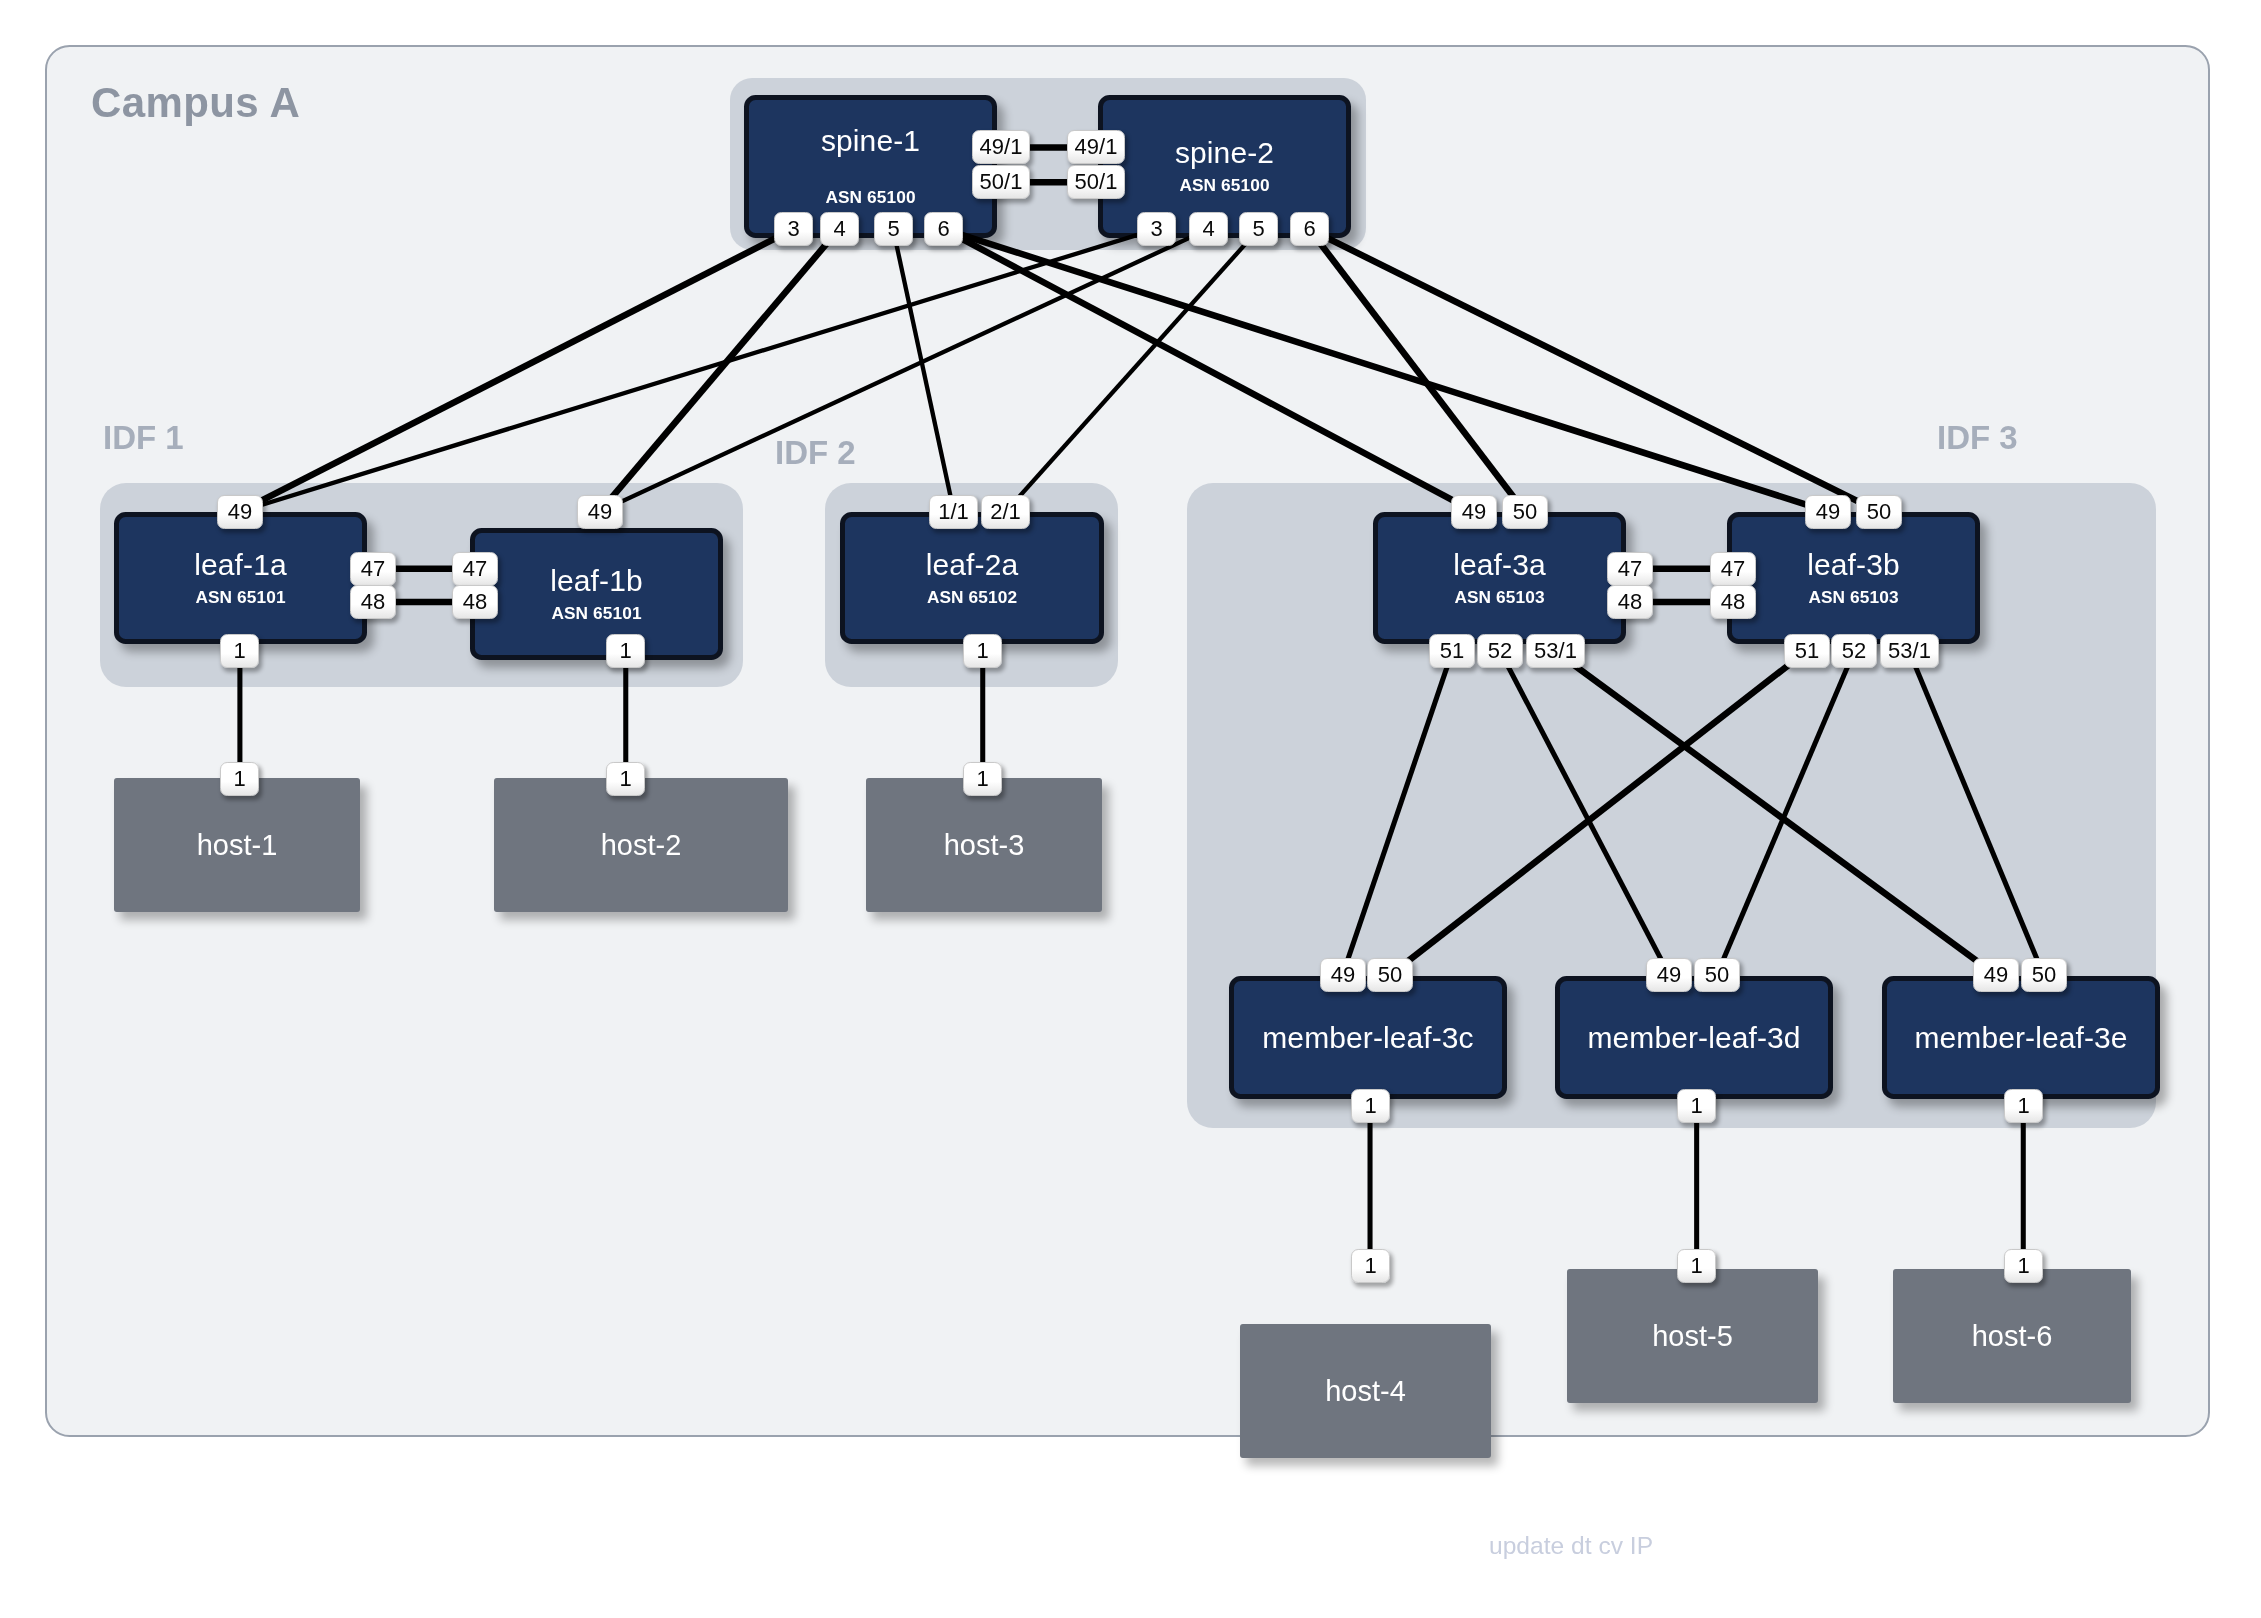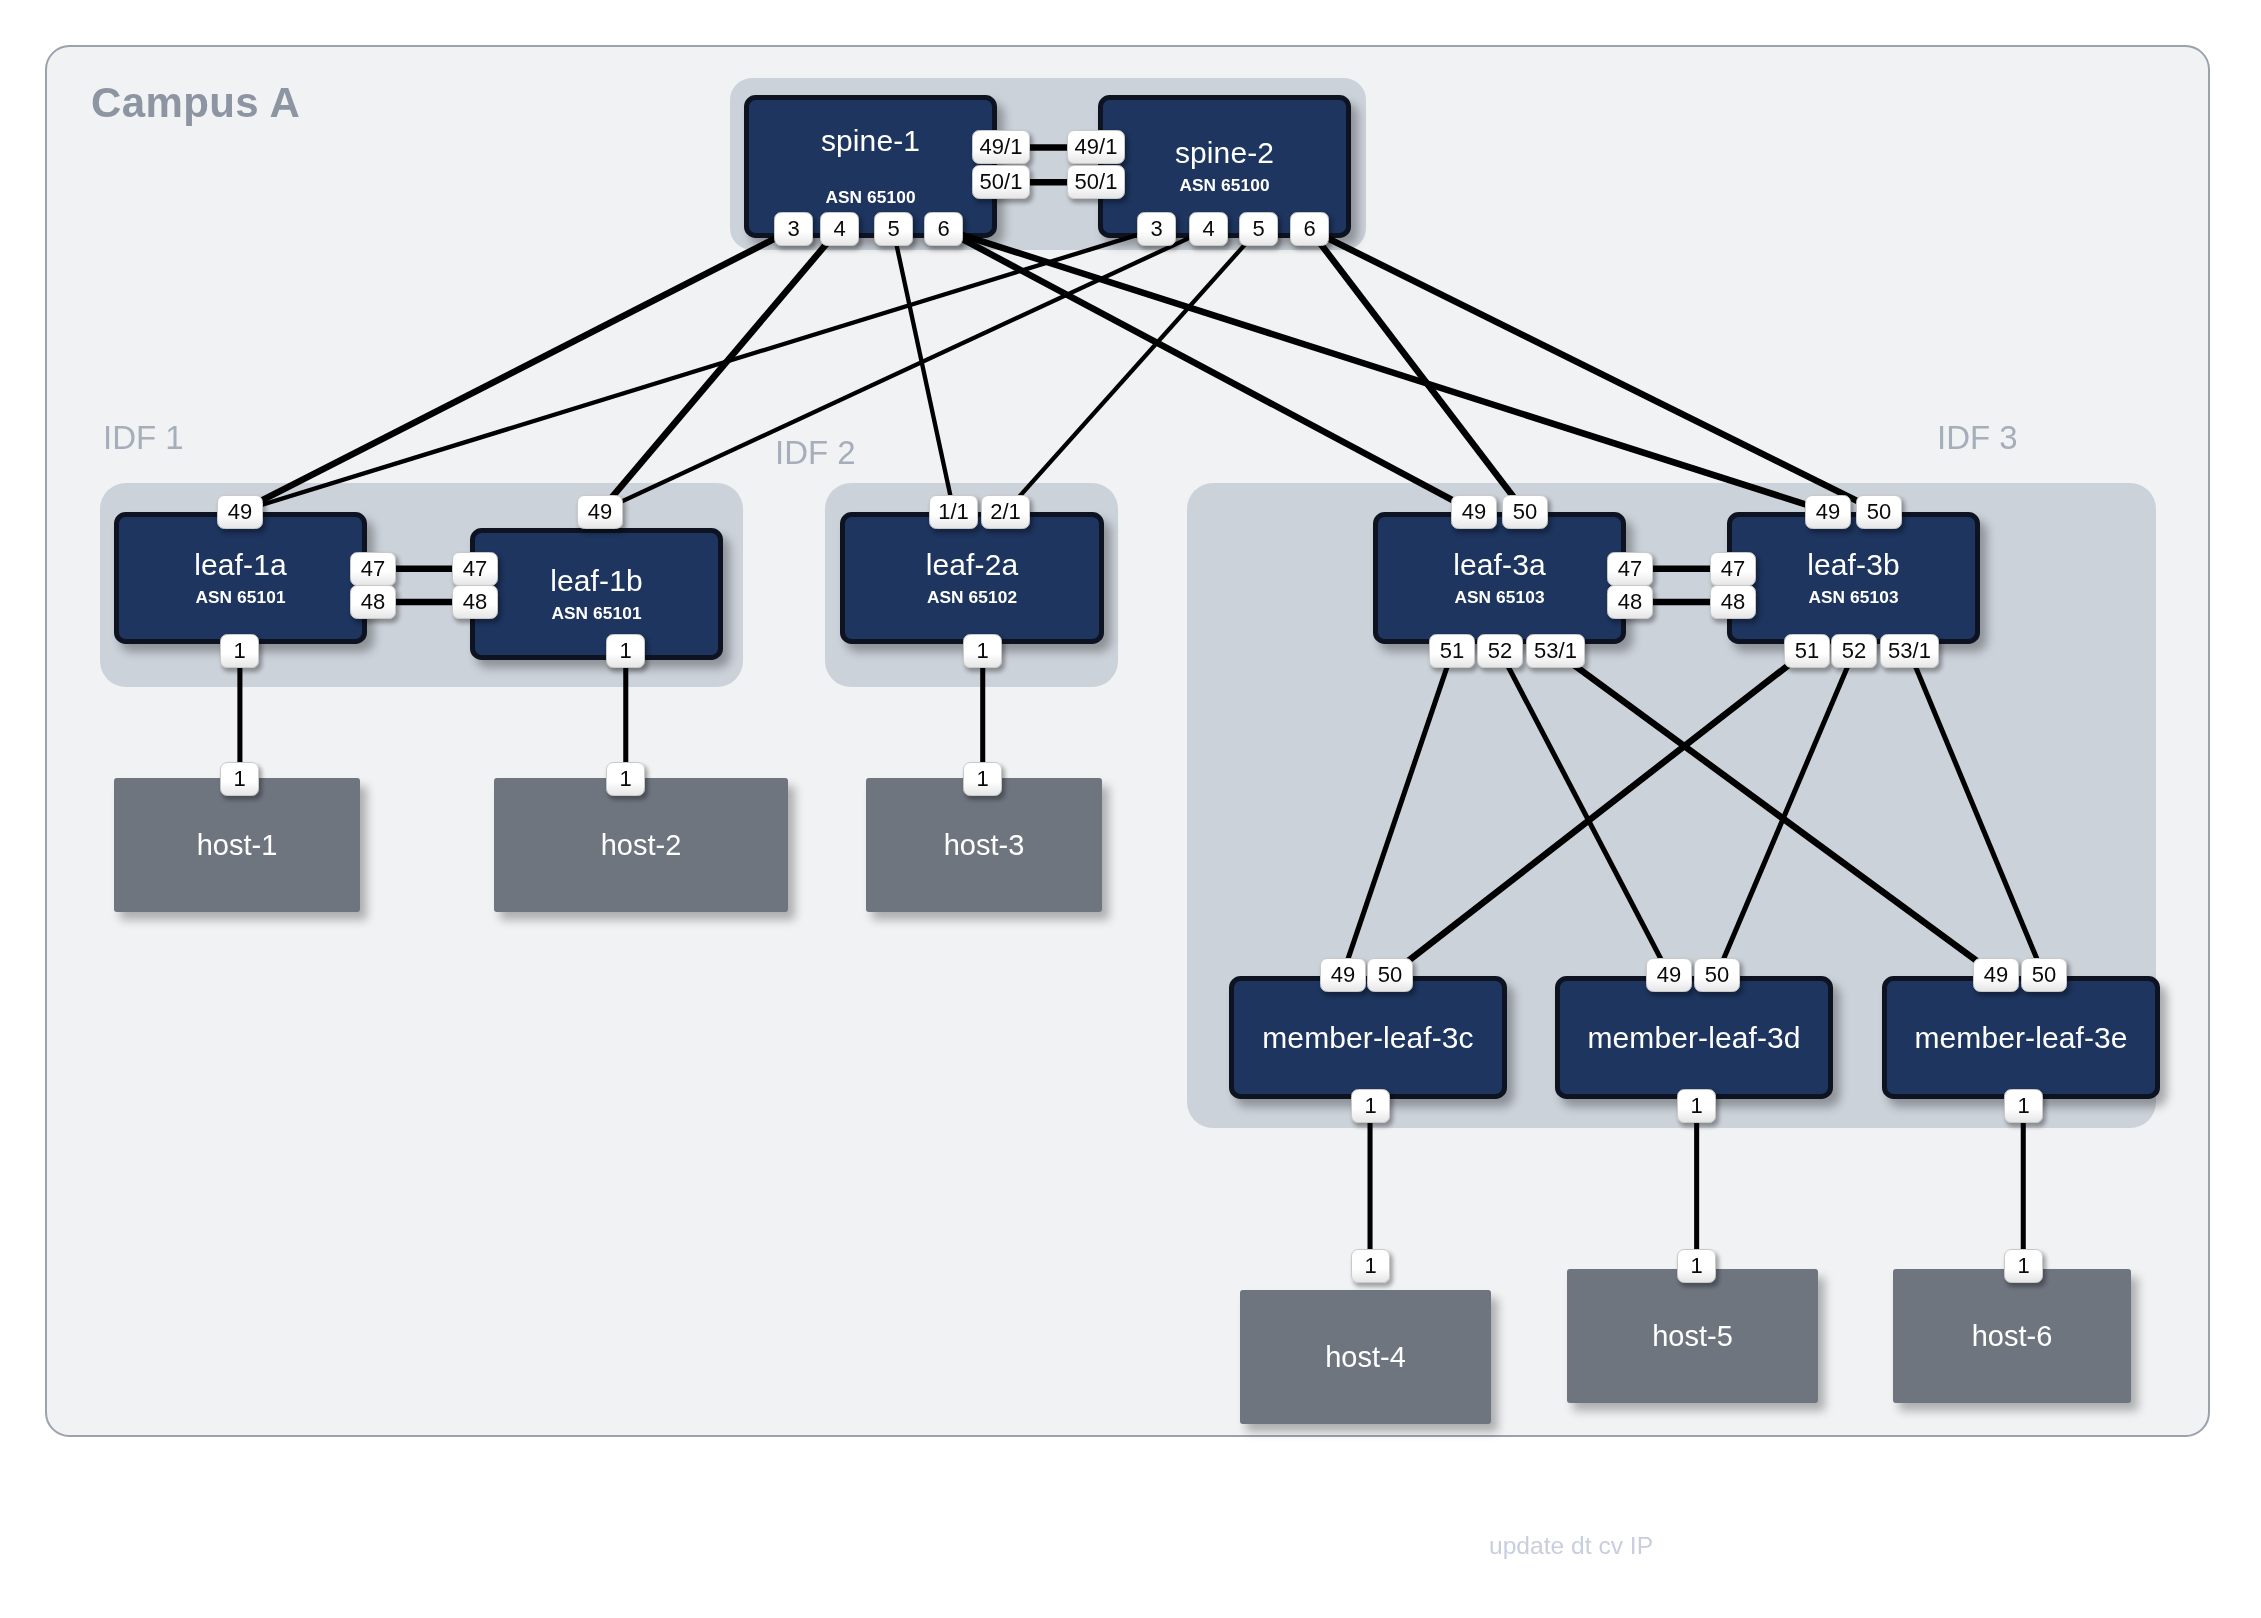--- a/index.html
+++ b/index.html
@@ -9,21 +9,21 @@
   #stage{position:absolute;left:0;top:0;width:2261px;height:1618px;}
 
   
   .campus{position:absolute;left:45px;top:45px;width:2161px;height:1388px;
           background:#f0f2f4;border:2.9px solid #9aa2ae;border-radius:24.6px;}
   .campus-title{position:absolute;left:91px;top:79px;font-size:42px;font-weight:bold;
                 color:#8d95a2;letter-spacing:0.4px;}
 
   
   .idf{position:absolute;background:#ccd2da;border-radius:26px;}
-  .idf-label{position:absolute;font-size:33px;font-weight:normal;color:#a6aebb;}
+  .idf-label{position:absolute;font-size:33px;font-weight:bold;color:#a6aebb;}
 
   
   .node{position:absolute;box-sizing:border-box;border-radius:11.6px;
         display:flex;flex-direction:column;align-items:center;justify-content:center;
         color:#ffffff;text-align:center;}
   .sw{background:#1d355f;border:5px solid #0d1320;
       box-shadow:6.5px 8px 9.4px rgba(0,0,0,.30);}
   .sw .nm{font-size:30px;line-height:1.05;letter-spacing:0.1px;}
   .sw .asn{font-size:17.3px;font-weight:bold;margin-top:6.5px;letter-spacing:0.1px;}
   .host{background:#6f757f;border-radius:2.9px;
@@ -137,21 +137,21 @@
       </div>
       <div class="node host" style="left: 114px; top: 778px; width: 246px; height: 134px;">
         <div class="nm">host-1</div>
       </div>
       <div class="node host" style="left: 494px; top: 778px; width: 294px; height: 134px;">
         <div class="nm">host-2</div>
       </div>
       <div class="node host" style="left: 866px; top: 778px; width: 236px; height: 134px;">
         <div class="nm">host-3</div>
       </div>
-      <div class="node host" style="left: 1240px; top: 1290px; width: 251px; height: 134px;">
+      <div class="node host" style="left: 1240px; top: 1324px; width: 251px; height: 134px;">
         <div class="nm">host-4</div>
       </div>
       <div class="node host" style="left: 1567px; top: 1269px; width: 251px; height: 134px;">
         <div class="nm">host-5</div>
       </div>
       <div class="node host" style="left: 1893px; top: 1269px; width: 238px; height: 134px;">
         <div class="nm">host-6</div>
       </div>
     </div>
   <div id="ports">

